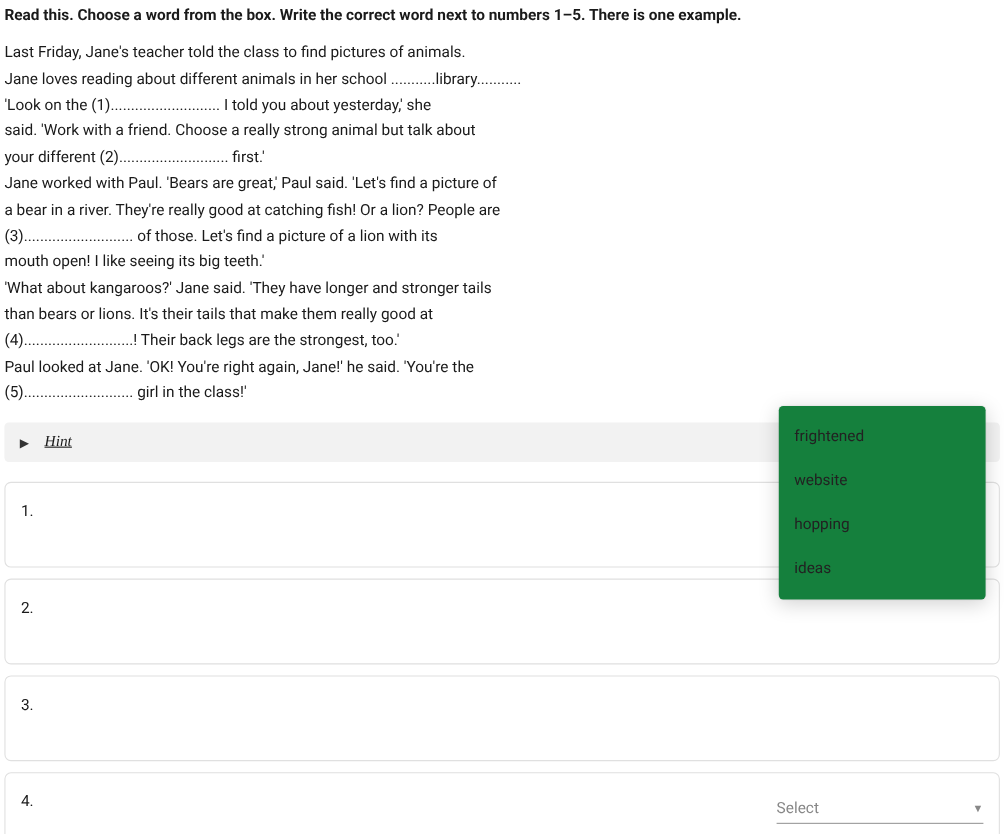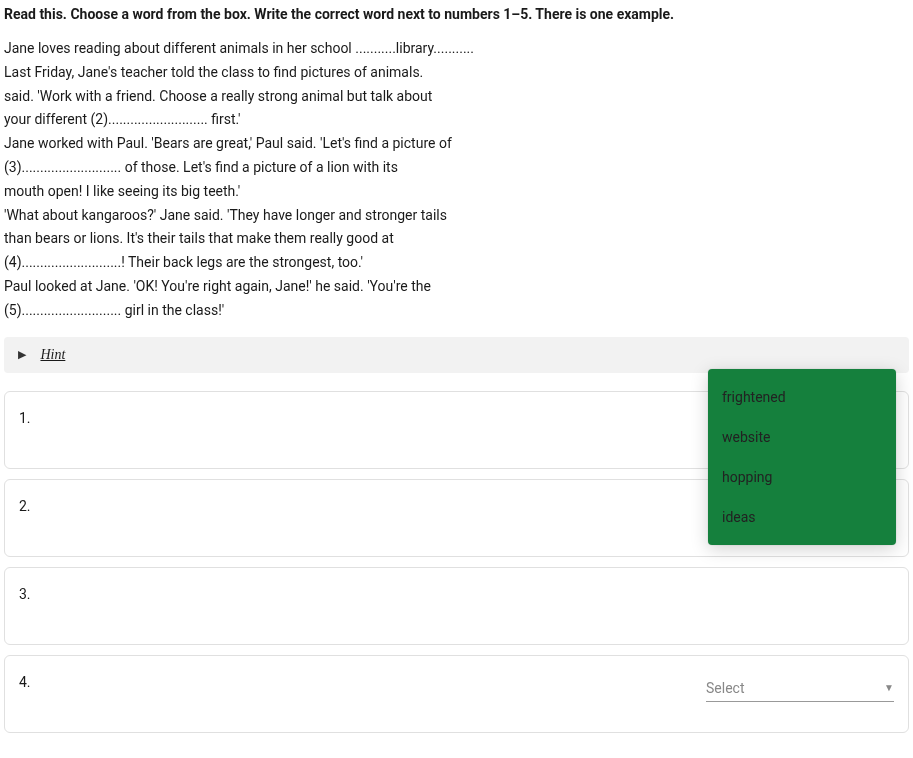--- a/index.html
+++ b/index.html
@@ -92,25 +92,27 @@
   .hidden-under-dropdown .select-box {
     visibility: hidden;
   }
 </style>
 </head>
 <body>
 
 <div class="instructions">Read this. Choose a word from the box. Write the correct word next to numbers 1–5. There is one example.</div>
 
 <div class="passage">
+  <div>Last Friday, Jane's teacher told the class to find pictures of animals.</div>
   <div>Jane loves reading about different animals in her school ...........library...........</div>
-  <div>Last Friday, Jane's teacher told the class to find pictures of animals.</div>
+  <div>'Look on the (1)........................... I told you about yesterday,' she</div>
   <div>said. 'Work with a friend. Choose a really strong animal but talk about</div>
   <div>your different (2)........................... first.'</div>
   <div>Jane worked with Paul. 'Bears are great,' Paul said. 'Let's find a picture of</div>
+  <div>a bear in a river. They're really good at catching fish! Or a lion? People are</div>
   <div>(3)........................... of those. Let's find a picture of a lion with its</div>
   <div>mouth open! I like seeing its big teeth.'</div>
   <div>'What about kangaroos?' Jane said. 'They have longer and stronger tails</div>
   <div>than bears or lions. It's their tails that make them really good at</div>
   <div>(4)...........................! Their back legs are the strongest, too.'</div>
   <div>Paul looked at Jane. 'OK! You're right again, Jane!' he said. 'You're the</div>
   <div>(5)........................... girl in the class!'</div>
 </div>
 
 <div class="hint-bar">

